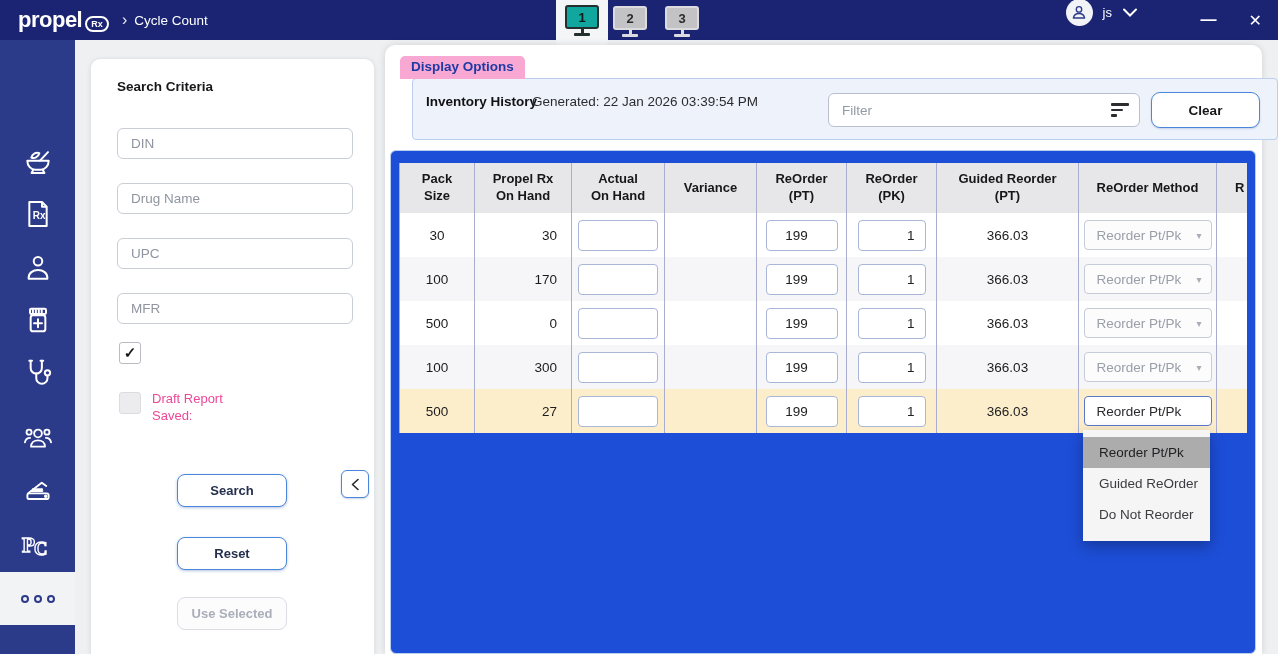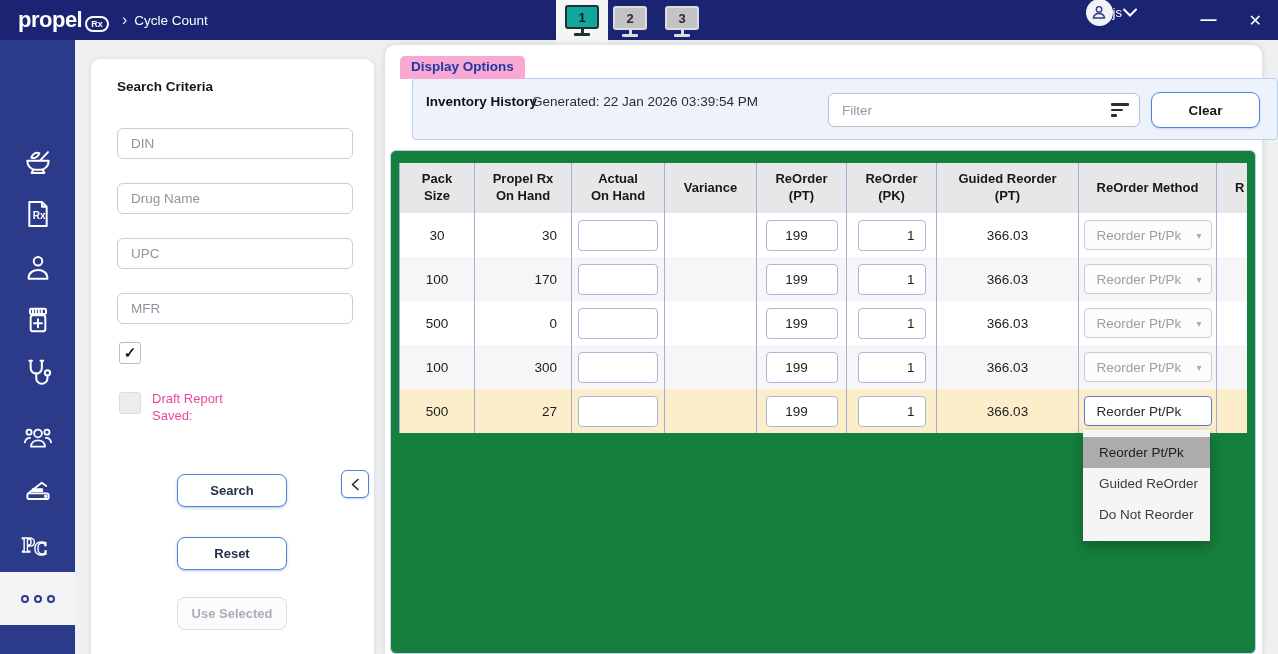--- a/index.html
+++ b/index.html
@@ -20,21 +20,21 @@
   .mon { width:36px; display:flex; flex-direction:column; align-items:center; cursor:default; }
   .mon .scr { width:34px; height:24px; border:2px solid #23302e; border-radius:3px; background:var(--teal); display:flex; align-items:center; justify-content:center; font-weight:700; font-size:13px; color:#0e1b1a; }
   .mon .stand { width:3px; height:4px; background:#23302e; }
   .mon .base { width:16px; height:3px; background:#23302e; border-radius:1px; }
   .mon.gray .scr { background:#c3c3c6; border-color:#dcdce0; color:#2a2a2e; }
   .mon.gray .stand { background:#dcdce0; }
   .mon.gray .base { background:#dcdce0; }
   .mon2 { position:absolute; left:612px; top:6px; }
   .mon3 { position:absolute; left:664px; top:6px; }
 
-  .userbox { position:absolute; right:140px; top:0; height:24px; display:flex; align-items:center; color:#fff; }
+  .userbox { position:absolute; right:140px; top:0; height:24px; display:flex; align-items:center; gap:10px; color:#fff; }
   .avatar { width:27px; height:27px; border-radius:50%; background:#f2f3f7; display:flex; align-items:center; justify-content:center; }
   .winbtns { position:absolute; right:0; top:0; height:40px; display:flex; align-items:center; gap:32px; padding-right:16px; color:#fff; }
   .minbar { font-size:16px; font-weight:700; }
   .closex { font-size:16px; font-weight:400; }
 
   
   .sidebar { position:absolute; left:0; top:40px; width:75px; height:614px; background:var(--sidebar); }
   .side-item { position:absolute; left:0; width:75px; display:flex; justify-content:center; }
   .side-active { position:absolute; left:0; top:532px; width:75px; height:53px; background:#f2f3f5; display:flex; align-items:center; justify-content:center; gap:5px; }
   .dot { width:8px; height:8px; border-radius:50%; border:2px solid var(--sidebar); }
@@ -64,21 +64,21 @@
   .inv-gen { position:absolute; left:119px; top:15px; font-size:13.5px; color:#2c2c30; }
   .filterbox { position:absolute; left:415px; top:14px; width:312px; height:34px; border:1px solid #b9bfcf; border-radius:6px; background:#fff; display:flex; align-items:center; }
   .filterbox input { flex:1; border:none; outline:none; background:transparent; padding:0 13px; font-size:13.5px; font-family:inherit; color:#222; }
   .filterbox input::placeholder { color:#949aa5; }
   .filter-ic { width:30px; display:flex; flex-direction:column; align-items:flex-start; gap:3px; padding-left:2px; }
   .filter-ic span { display:block; height:2.4px; background:#2d2d31; border-radius:1px; }
   .fl1{width:18px}.fl2{width:12px}.fl3{width:6px}
   .clear-btn { position:absolute; left:738px; top:13px; width:109px; height:36px; background:#fff; border:1.8px solid var(--accent); border-radius:9px; font-weight:700; font-size:13.5px; color:#17171a; cursor:pointer; font-family:inherit; box-shadow:0 1px 2px rgba(70,110,180,.25); }
 
   
-  .tblwrap { position:absolute; left:390px; top:150px; width:866px; height:504px; background:#15803d; border:1px solid var(--panel-border); border-radius:6px; overflow:hidden; }
+  .tblwrap { position:absolute; left:390px; top:150px; width:866px; height:504px; background:#1d4ed8; border:1px solid var(--panel-border); border-radius:6px; overflow:hidden; }
   .tbl { position:absolute; left:8px; top:12px; width:848px; overflow:hidden; }
   .thead, .tr { display:flex; width:938px; }
   .th { display:flex; align-items:center; justify-content:center; text-align:center; height:50px; font-weight:700; font-size:13px; color:#17171a; background:var(--header-bg); border-right:1px solid var(--col-border); white-space:pre-line; line-height:1.3; }
   .th.c8 { justify-content:flex-start; padding-left:18px; }
   .thead .c0 { border-left:1px solid var(--col-border); }
   .tr { background:#fff; }
   .tr.alt { background:#f6f6f8; }
   .tr.hl { background:var(--highlight); }
   .td { display:flex; align-items:center; height:44px; font-size:13.5px; border-right:1px solid var(--col-border); color:#1c1c1e; }
   .tr .c0 { border-left:1px solid var(--col-border); }

